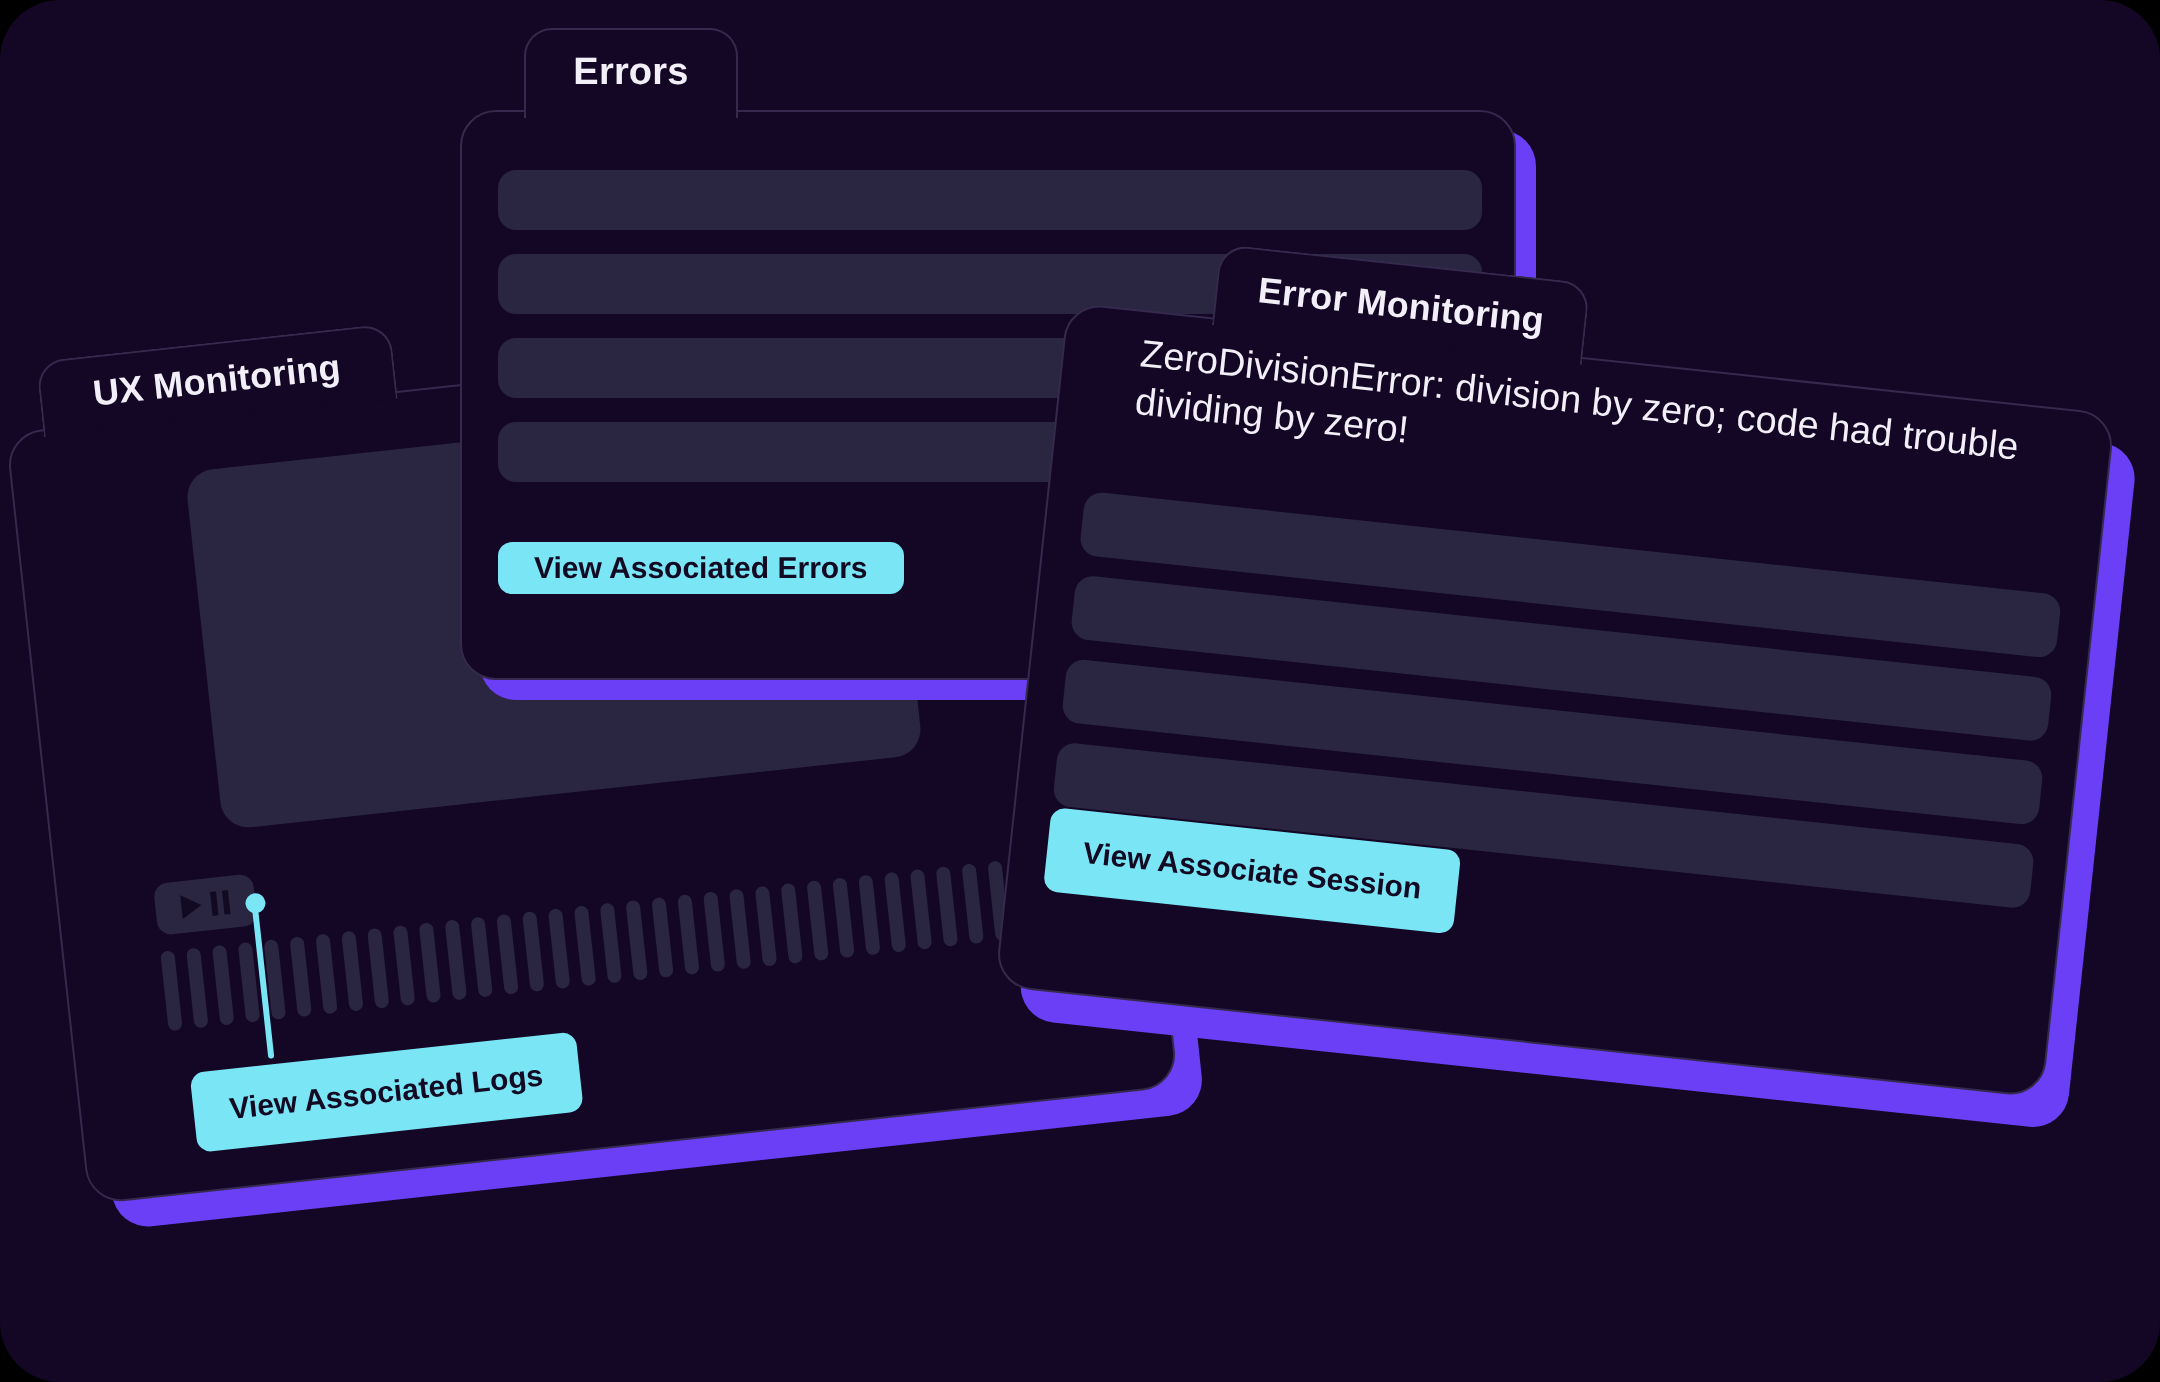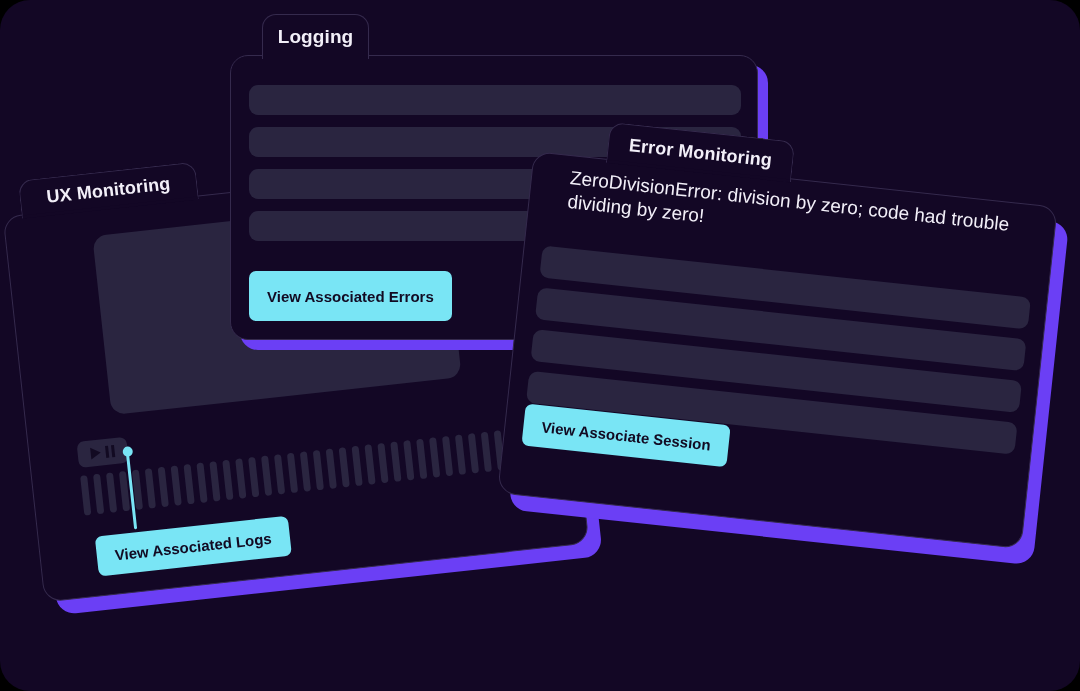--- a/index.html
+++ b/index.html
@@ -202,21 +202,21 @@
     left: 31px;
     top: -42px;
     width: 107px;
     height: 45px;
     font-size: 19px;
   }
   #log-tab-join { left: 32px; top: 0px; width: 105px; }
   #log-btn {
     left: 18px;
     top: 215px;
-    height: 50px;
+    height: 26px;
     font-size: 15px;
   }
 
   
   #err-wrap {
     left: 514px;
     top: 178px;
     width: 527px;
     height: 344px;
     transform: rotate(6.1deg);
@@ -311,21 +311,21 @@
       <div id="ux-playhead"></div>
 
       <button class="btn" id="ux-btn">View Associated Logs</button>
     </div>
   </div>
 
   <div class="card-wrap" id="log-wrap">
     <div class="shadow"></div>
     <div class="card">
       <div class="tab" id="log-tab">
-        <span>Logging</span>
+        <span>Errors</span>
       </div>
       <div class="tab-join" id="log-tab-join"></div>
 
       <div id="log-rows">
           <div class="bar" style="left: 18px; top: 29px; width: 492px; height: 30px;"></div>
           <div class="bar" style="left: 18px; top: 71px; width: 492px; height: 30px;"></div>
           <div class="bar" style="left: 18px; top: 113px; width: 492px; height: 30px;"></div>
           <div class="bar" style="left: 18px; top: 155px; width: 492px; height: 30px;"></div>
         </div>
 

